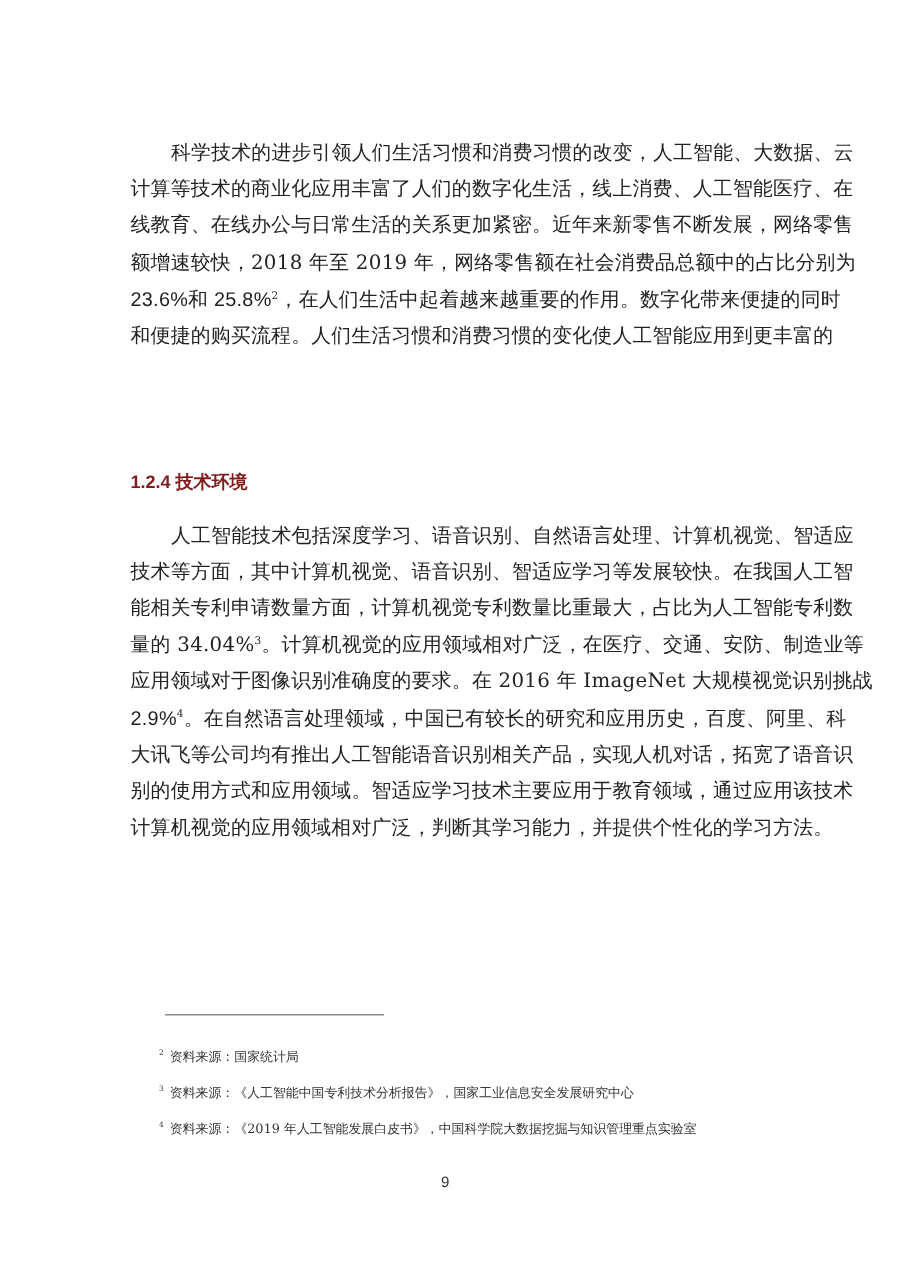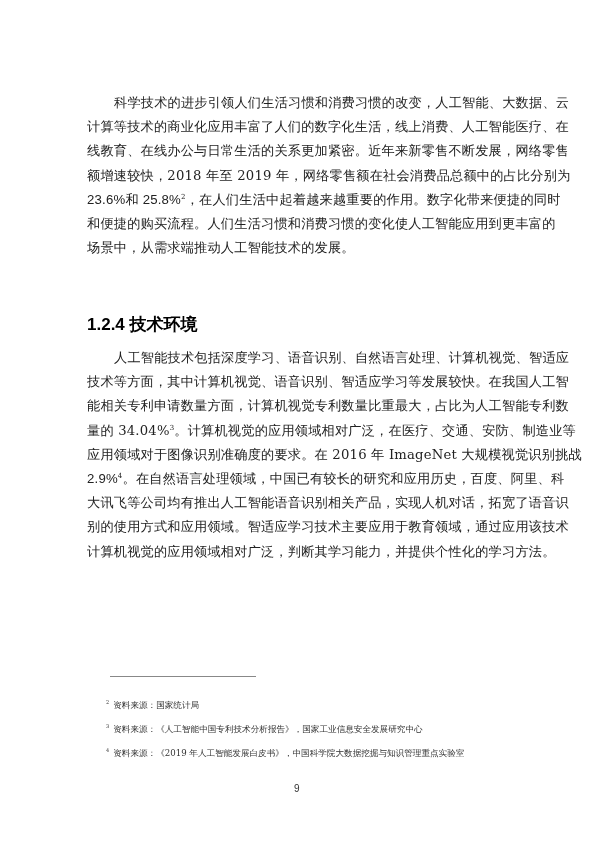--- a/index.html
+++ b/index.html
@@ -7,41 +7,40 @@
       font-family: "DejaVu Serif", "Liberation Serif", serif; color: #1a1a1a; }
     .page { position: absolute; left: 0; top: 0; width: 504px; height: 848px; background: #fff; }
     .para { position: absolute; left: 87px; width: 429px; font-size: 13.2px; line-height: 24.2px;
       text-align: justify; letter-spacing: 0.2px; color: #222; }
     .para .line { display: block; white-space: nowrap; text-align-last: justify; text-align: justify; }
     .para .line.last { text-align-last: left; }
     .para .line.indent { padding-left: 27px; }
     .num { font-family: "Liberation Sans", sans-serif; }
     sup { font-size: 7px; line-height: 0; vertical-align: 5px; }
     .heading { position: absolute; left: 87px; top: 313px; font-family: "Liberation Sans", sans-serif;
-      font-weight: bold; font-size: 17px; color: #000000; }
+      font-weight: bold; font-size: 12px; color: #7f1d1d; }
     .rule { position: absolute; left: 110px; top: 676px; width: 146px; height: 1px; background: #888; }
     .footnotes { position: absolute; left: 106px; top: 693px; font-size: 8.6px; color: #333; }
     .fn { height: 24px; line-height: 24px; white-space: nowrap; }
     .fn sup { font-size: 5px; vertical-align: 4px; margin-right: 4px; }
     .pagenum { position: absolute; left: 294px; top: 783px; font-family: "Liberation Sans", sans-serif;
       font-size: 10px; color: #333; }
   </style>
 </head>
 <body>
 
 <div class="page">
 
   <div class="para" style="top:91px;">
     <span class="line indent">科学技术的进步引领人们生活习惯和消费习惯的改变，人工智能、大数据、云</span>
     <span class="line">计算等技术的商业化应用丰富了人们的数字化生活，线上消费、人工智能医疗、在</span>
     <span class="line">线教育、在线办公与日常生活的关系更加紧密。近年来新零售不断发展，网络零售</span>
     <span class="line">额增速较快，2018 年至 2019 年，网络零售额在社会消费品总额中的占比分别为</span>
     <span class="line"><span class="num">23.6%和 25.8%</span><sup>2</sup><span>，在人们生活中起着越来越重要的作用。数字化带来便捷的同时</span></span>
     <span class="line">和便捷的购买流程。人们生活习惯和消费习惯的变化使人工智能应用到更丰富的</span>
-    <span class="line last">场景中，从需求端推动人工智能技术的发展。</span>
   </div>
 
   <div class="heading">1.2.4 技术环境</div>
 
   <div class="para" style="top:346px;">
     <span class="line indent">人工智能技术包括深度学习、语音识别、自然语言处理、计算机视觉、智适应</span>
     <span class="line">技术等方面，其中计算机视觉、语音识别、智适应学习等发展较快。在我国人工智</span>
     <span class="line">能相关专利申请数量方面，计算机视觉专利数量比重最大，占比为人工智能专利数</span>
     <span class="line"><span>量的 34.04%</span><sup>3</sup><span>。计算机视觉的应用领域相对广泛，在医疗、交通、安防、制造业等</span></span>
     <span class="line">应用领域对于图像识别准确度的要求。在 2016 年 ImageNet 大规模视觉识别挑战</span>

